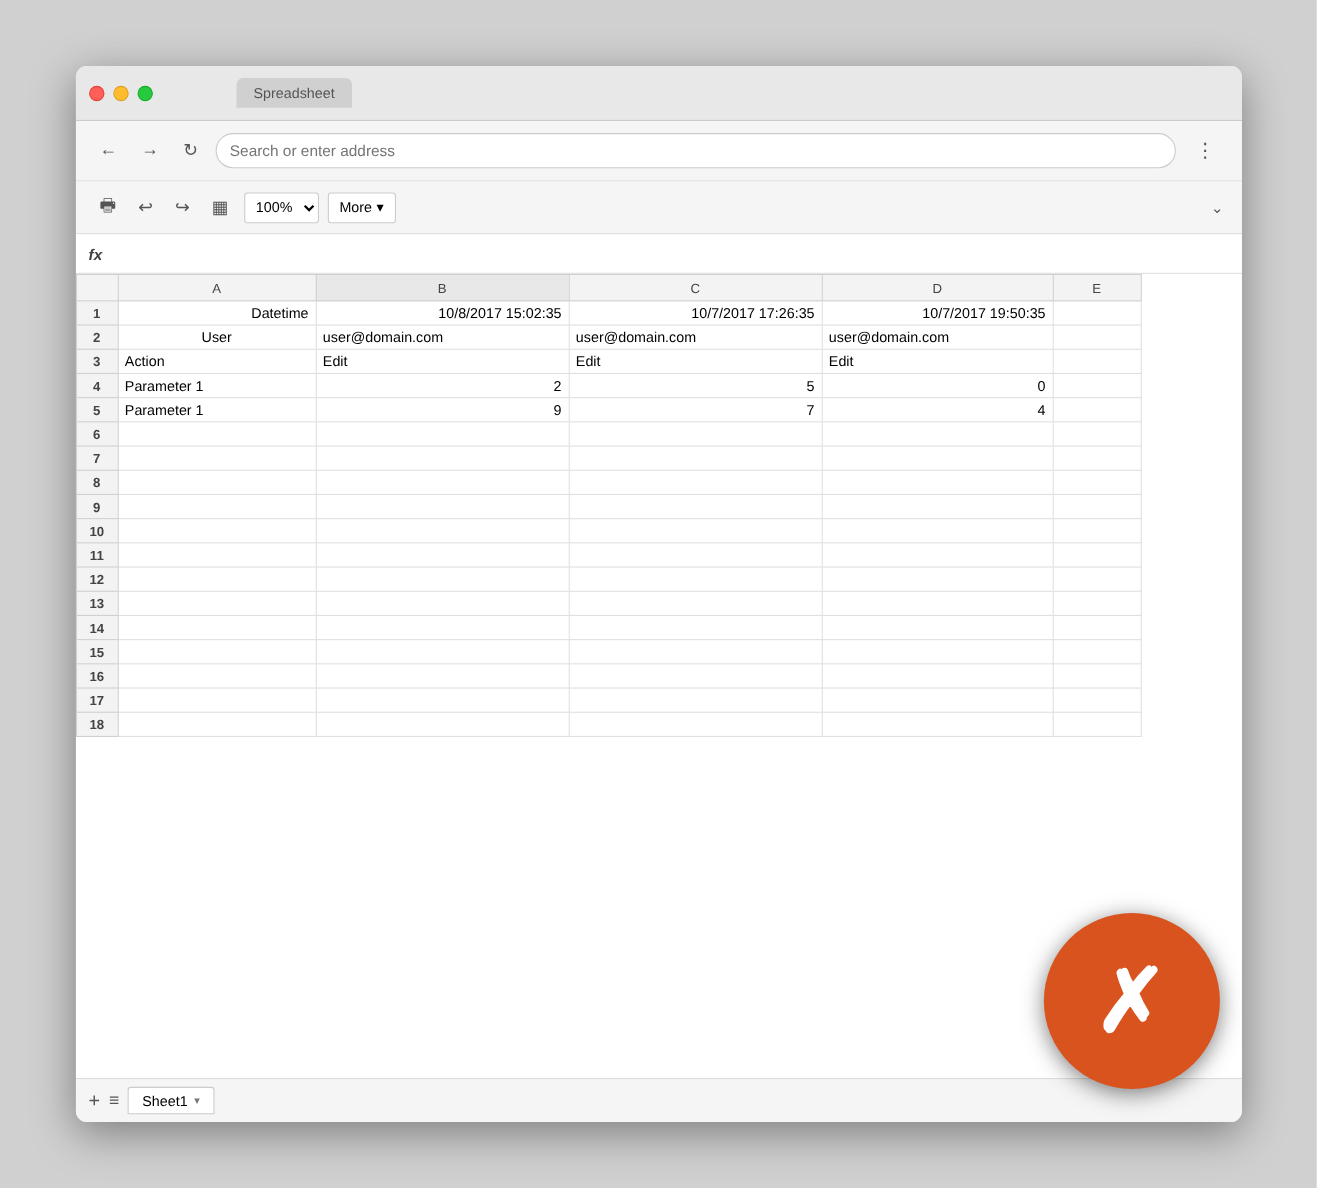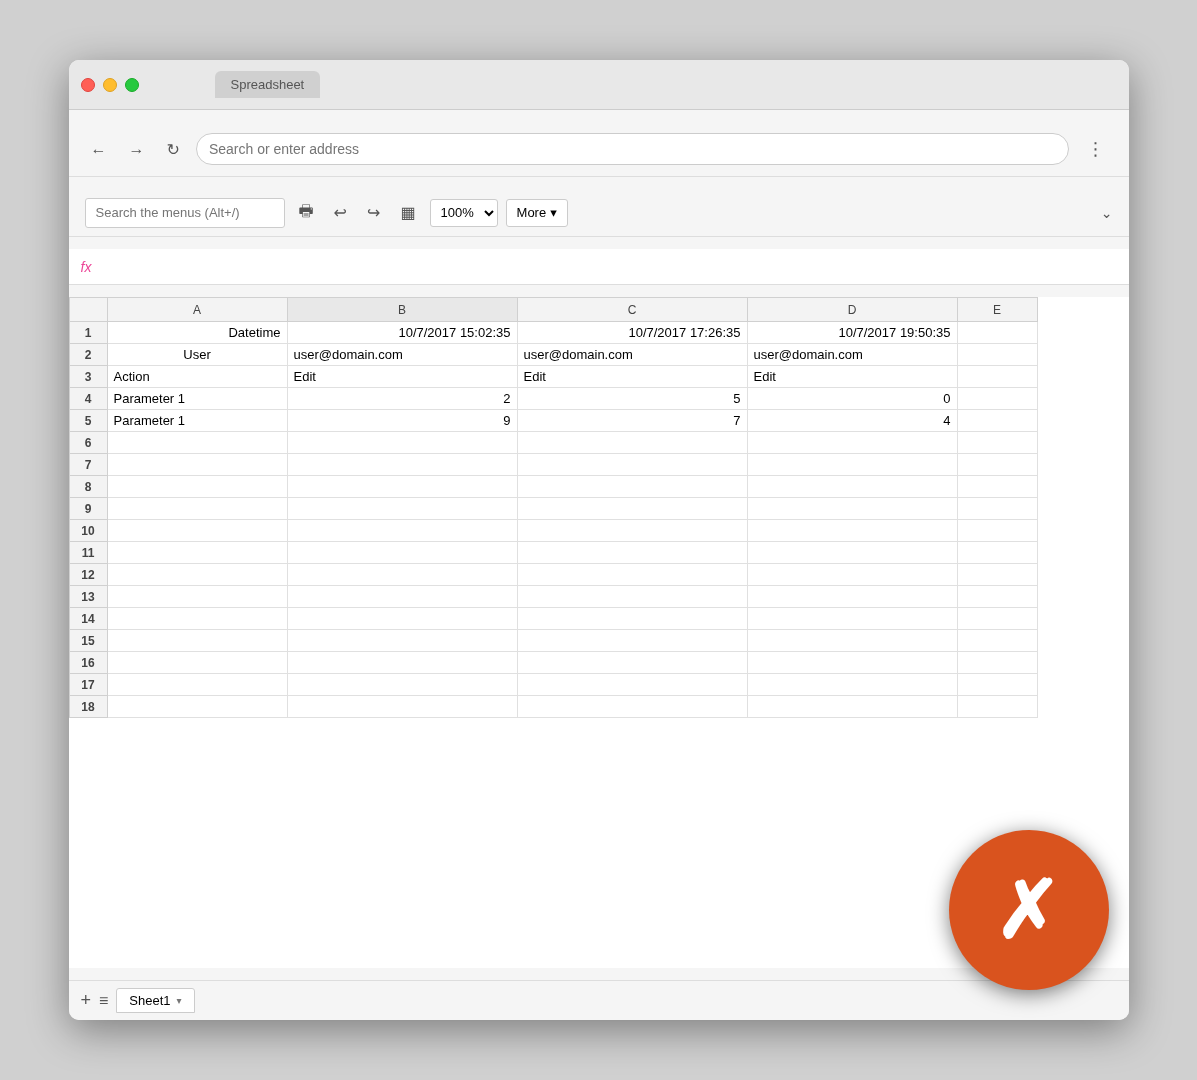--- a/index.html
+++ b/index.html
@@ -14,21 +14,20 @@
     .window {
       width: 1060px;
       height: 960px;
       background: #f5f5f5;
       border-radius: 10px;
       box-shadow: 0 10px 40px rgba(0,0,0,0.4);
       overflow: hidden;
       display: flex;
       flex-direction: column;
       position: relative;
-      gap: 12px;
     }
     
     .title-bar {
       background: #e8e8e8;
       height: 50px;
       display: flex;
       align-items: center;
       padding: 0 12px;
       border-bottom: 1px solid #ccc;
       flex-shrink: 0;
@@ -153,23 +152,23 @@
       display: flex;
       align-items: center;
       padding: 0 12px;
       gap: 8px;
       border-bottom: 1px solid #ddd;
       background: white;
       flex-shrink: 0;
     }
     .fx-label {
       font-size: 14px;
-      color: #ec4899;
+      color: #404040;
       font-style: italic;
-      font-weight: normal;
+      font-weight: bold;
     }
     
     .spreadsheet-container {
       flex: 1;
       overflow: hidden;
       background: white;
       display: flex;
       flex-direction: column;
     }
     .spreadsheet {
@@ -300,21 +299,20 @@
 
   <div class="toolbar">
     <button class="nav-btn">←</button>
     <button class="nav-btn">→</button>
     <button class="nav-btn">↻</button>
     <input class="url-bar" type="text" placeholder="Search or enter address" style="">
     <span class="menu-dots">⋮</span>
   </div>
 
   <div class="app-toolbar">
-    <input class="search-menus" type="text" placeholder="Search the menus (Alt+/)" style="">
     <button class="toolbar-btn">🖶</button>
     <button class="toolbar-btn">↩</button>
     <button class="toolbar-btn">↪</button>
     <button class="toolbar-btn">▦</button>
     <select class="zoom-select">
       <option>100%</option>
       <option>75%</option>
       <option>125%</option>
       <option>150%</option>
     </select>
@@ -340,21 +338,21 @@
             <th class="col-b col-b-header">B</th>
             <th class="col-c">C</th>
             <th class="col-d">D</th>
             <th class="col-e">E</th>
           </tr>
         </thead>
         <tbody id="spreadsheet-body">
         <tr>
               <th class="row-num">1</th>
               <td style="text-align: right; font-weight: 500;">Datetime</td>
-              <td style="text-align: right;">10/7/2017 15:02:35</td>
+              <td style="text-align: right;">10/8/2017 15:02:35</td>
               <td style="text-align: right;">10/7/2017 17:26:35</td>
               <td style="text-align: right;">10/7/2017 19:50:35</td>
               <td></td>
             </tr>
             <tr>
               <th class="row-num">2</th>
               <td style="text-align: center; font-weight: 500;">User</td>
               <td style="text-align: left;">user@domain.com</td>
               <td style="text-align: left;">user@domain.com</td>
               <td style="text-align: left;">user@domain.com</td>

